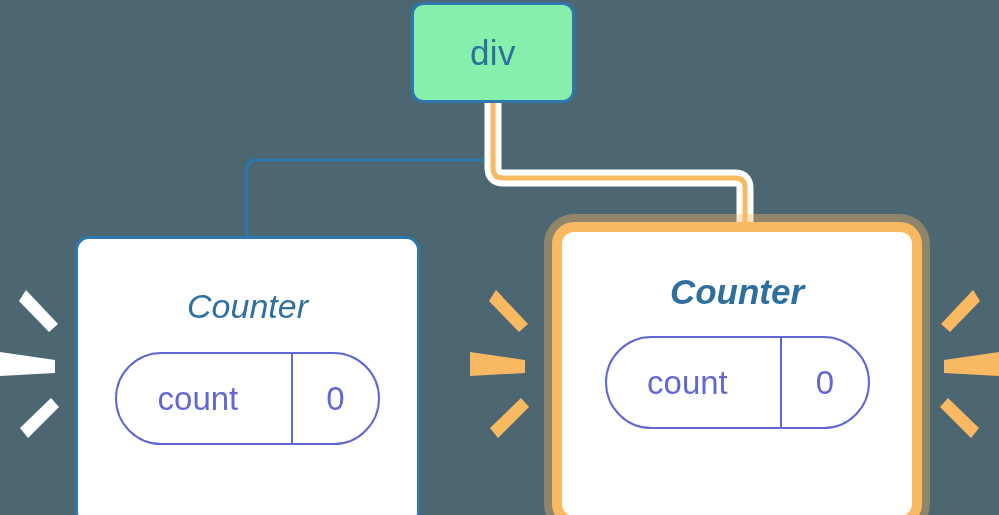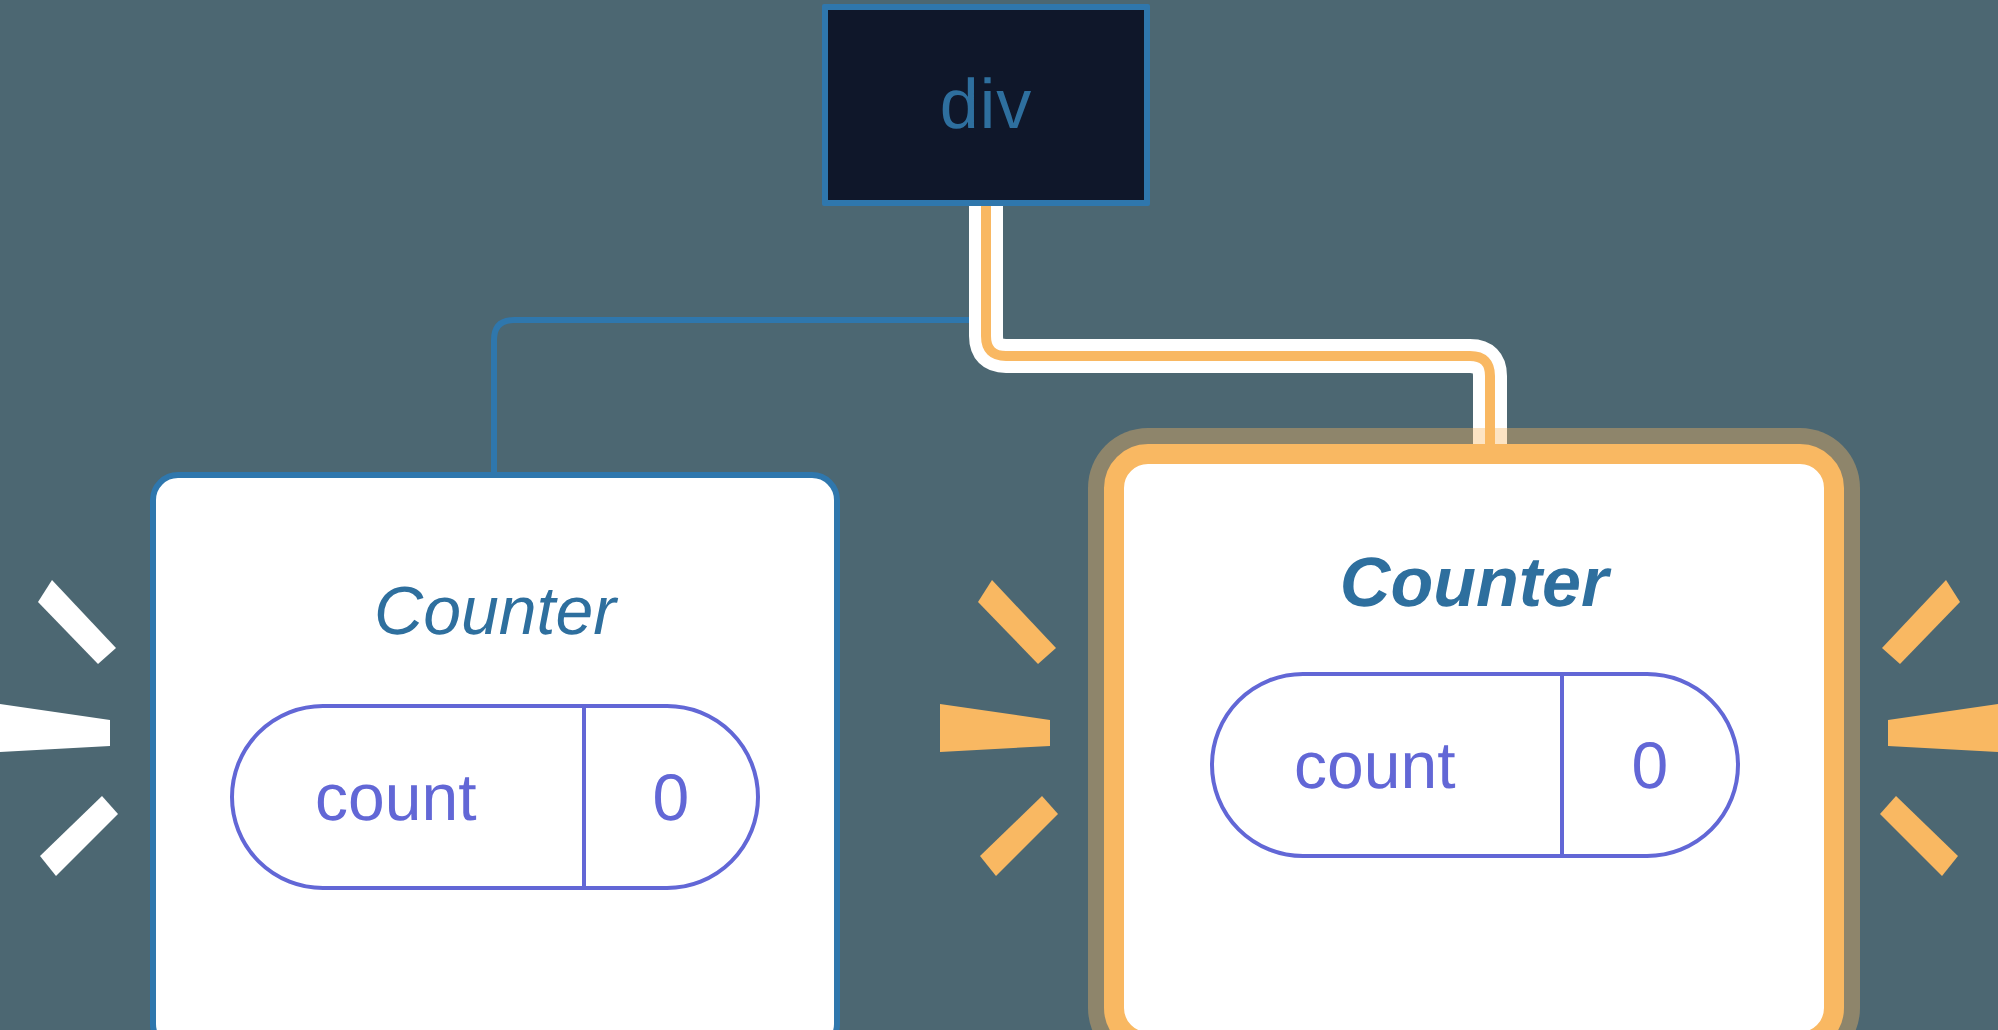--- a/index.html
+++ b/index.html
@@ -28,23 +28,23 @@
   }
 
   
   .div-node {
     position: absolute;
     left: 411px;
     top: 2px;
     width: 164px;
     height: 101px;
     box-sizing: border-box;
-    background: #0f172a;
+    background: #86efac;
     border: 3px solid #2f77ad;
-    border-radius: 1px;
+    border-radius: 12px;
     display: flex;
     align-items: center;
     justify-content: center;
   }
   .div-label {
     font-size: 35px;
     color: #2e6f9e;
     letter-spacing: 0.5px;
     line-height: 1;
   }

